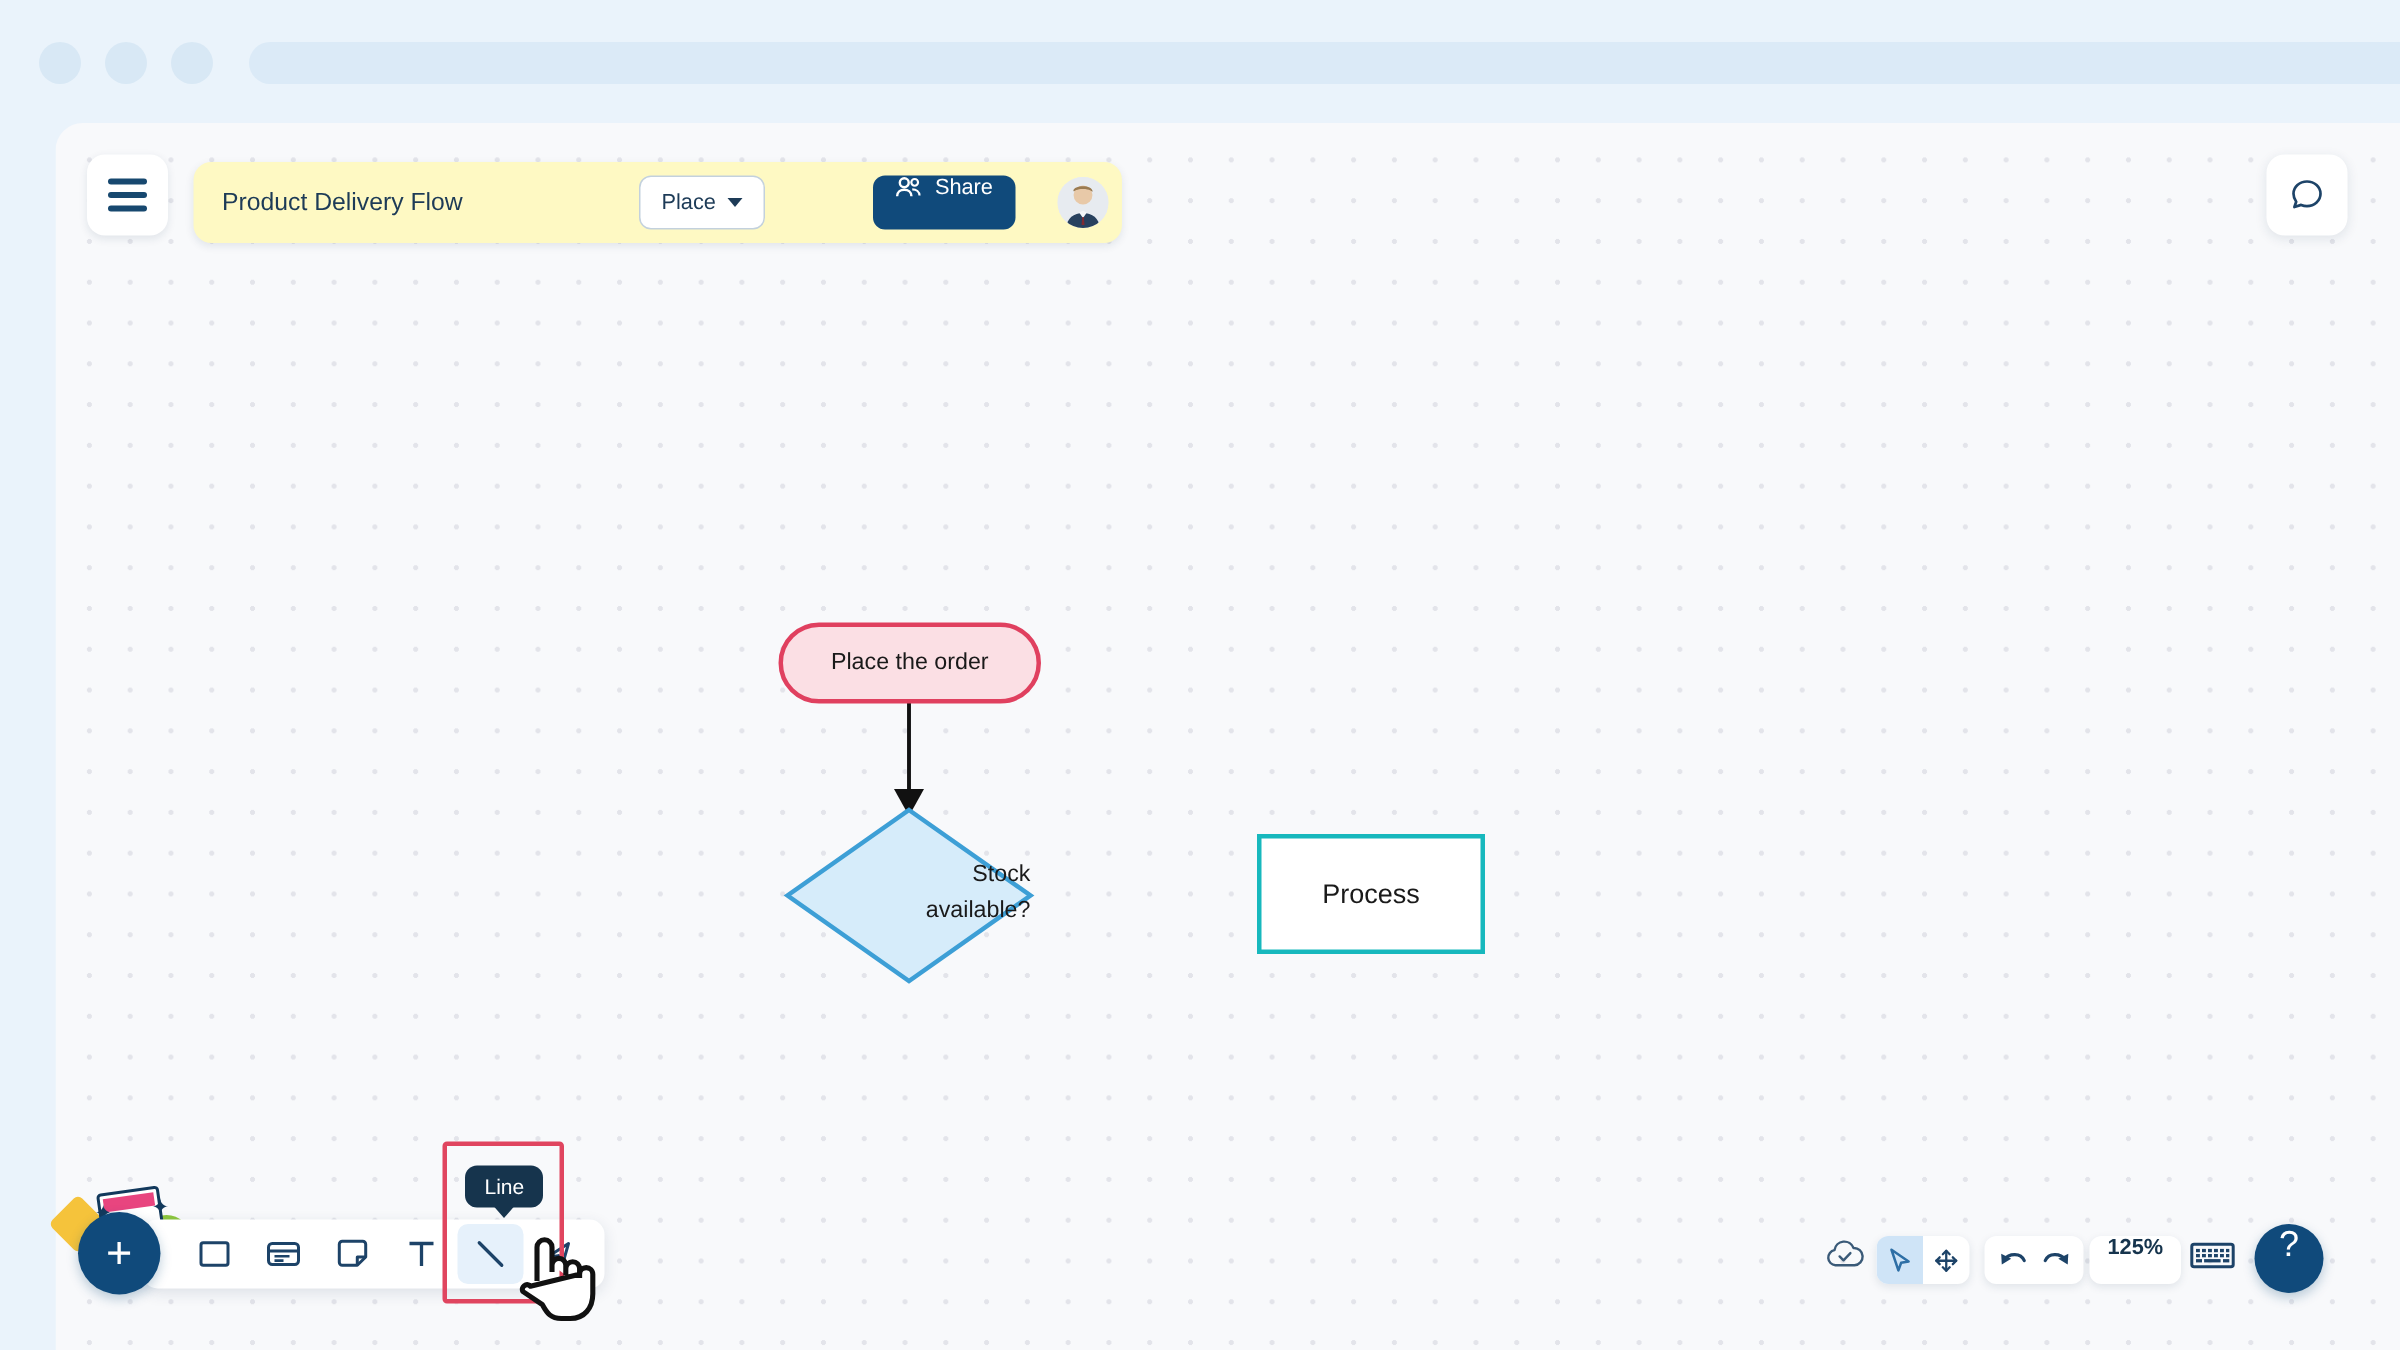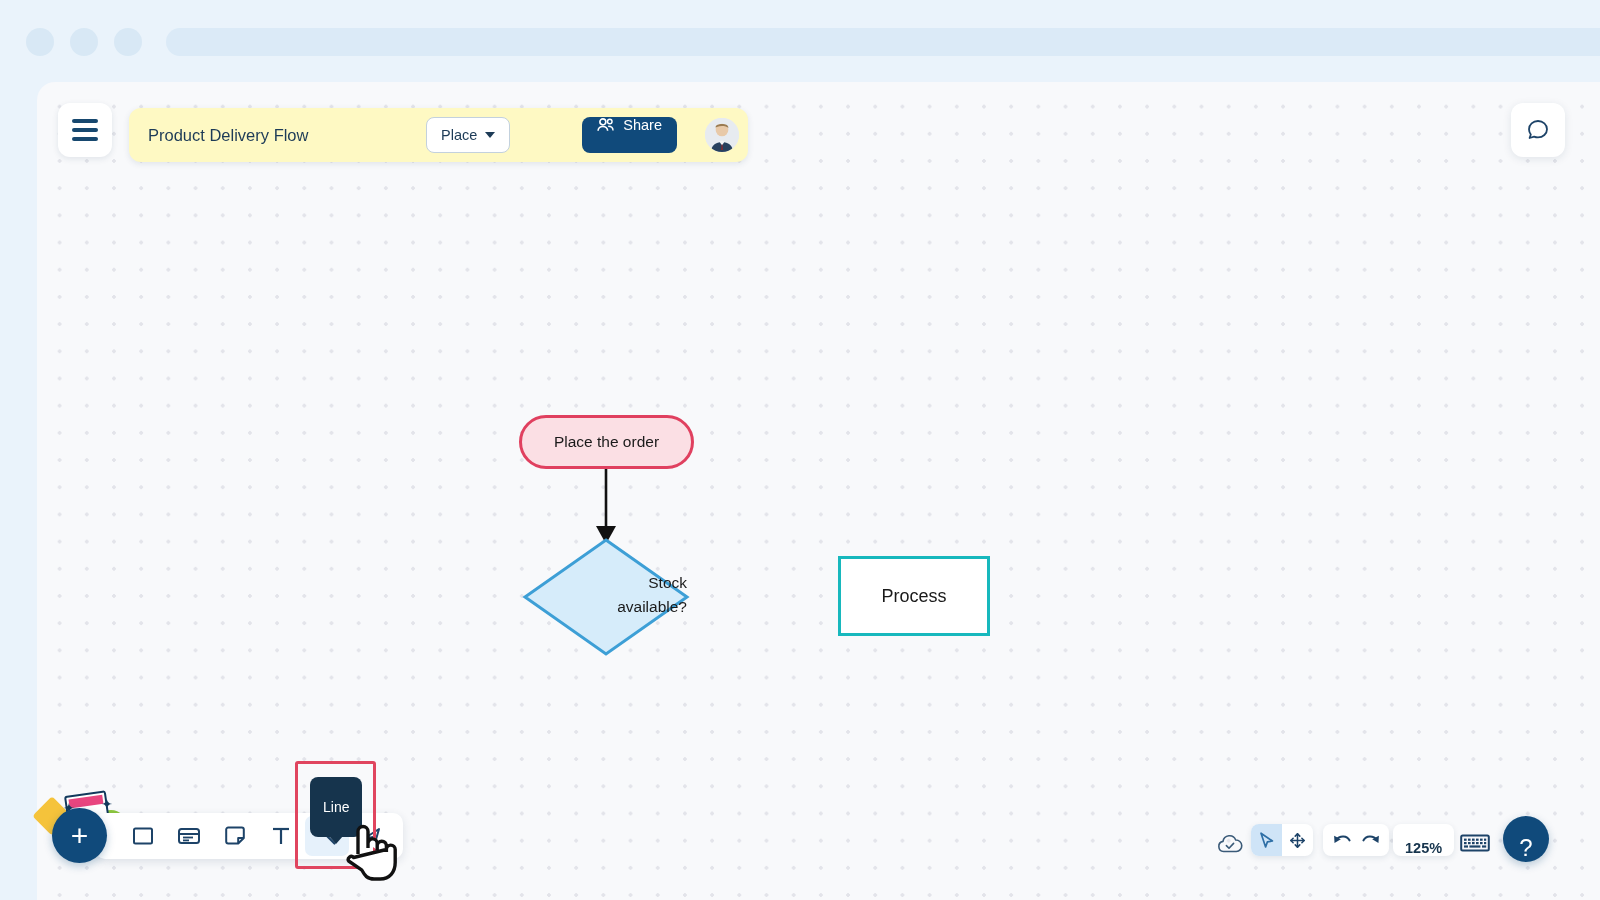--- a/index.html
+++ b/index.html
@@ -152,38 +152,38 @@
   .tool {
     width: 44px; height: 40px; border-radius: 7px;
     display: flex; align-items: center; justify-content: center;
     cursor: pointer;
   }
   .tool.active { background: #e6f1fb; }
 
   .tooltip {
     position: absolute; left: 310px; top: 777px;
     background: #16344d; color: #fff; border-radius: 8px;
-    padding: 22px 13px; font-size: 14px; z-index: 6;
+    padding: 6px 13px; font-size: 14px; z-index: 6;
   }
   .tooltip::after {
     content: ""; position: absolute; left: 50%; bottom: -7px;
     margin-left: -7px; width: 0; height: 0;
     border-left: 7px solid transparent; border-right: 7px solid transparent;
     border-top: 8px solid #16344d;
   }
   .highlight-box {
     position: absolute; left: 295px; top: 761px;
     width: 81px; height: 108px;
     border: 3px solid #e0455f; border-radius: 3px; z-index: 5;
     pointer-events: none;
   }
   .cursor-hand { position: absolute; left: 346px; top: 820px; z-index: 7; }
 
   
-  .br { position: absolute; display: flex; align-items: flex-end; }
+  .br { position: absolute; display: flex; align-items: flex-start; }
   .cloud-btn { left: 1215px; top: 826px; width: 30px; height: 28px;
                justify-content: center; cursor: pointer; }
   .seg {
     left: 1251px; top: 824px; height: 32px;
     background: #fff; border-radius: 8px; overflow: hidden;
     box-shadow: 0 2px 6px rgba(22,50,80,.10);
   }
   .seg-item { width: 31px; height: 32px; display: flex; align-items: center;
               justify-content: center; cursor: pointer; }
   .seg-item.active { background: #cfe4f7; }

